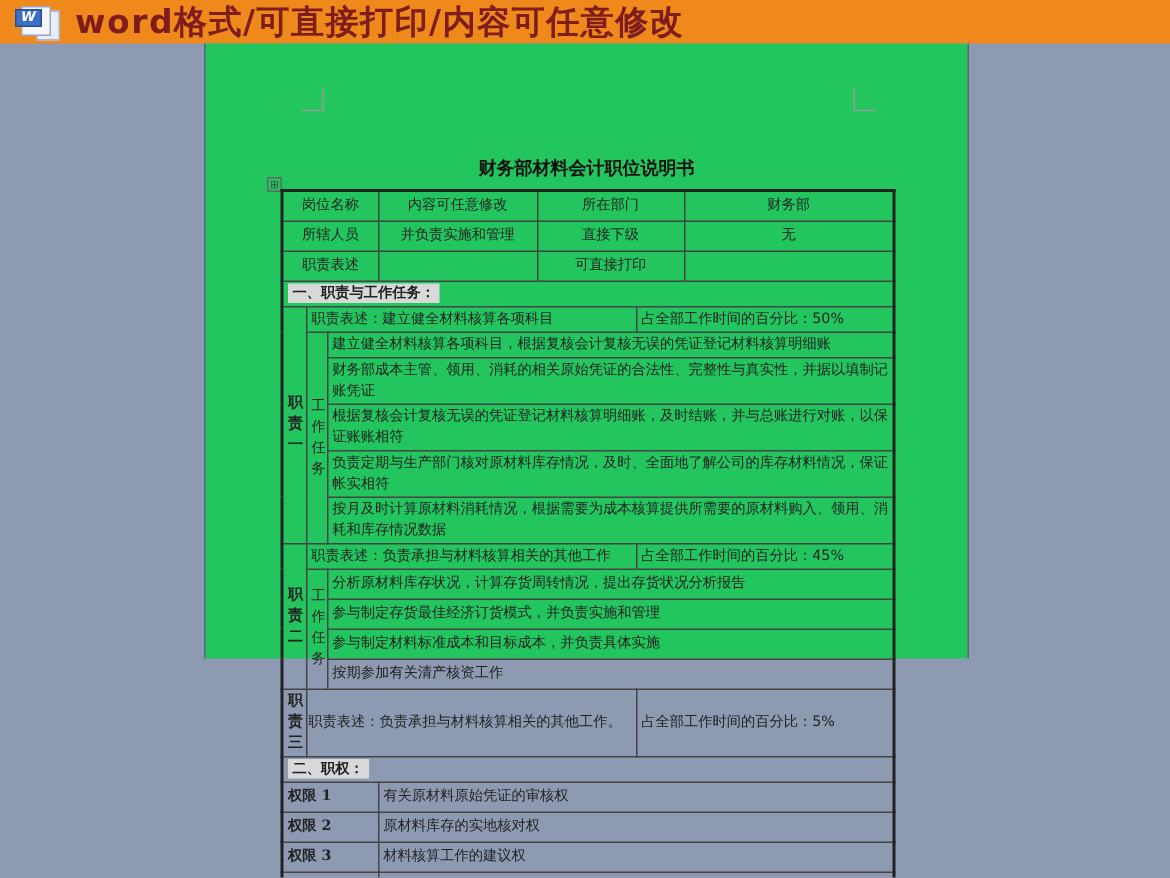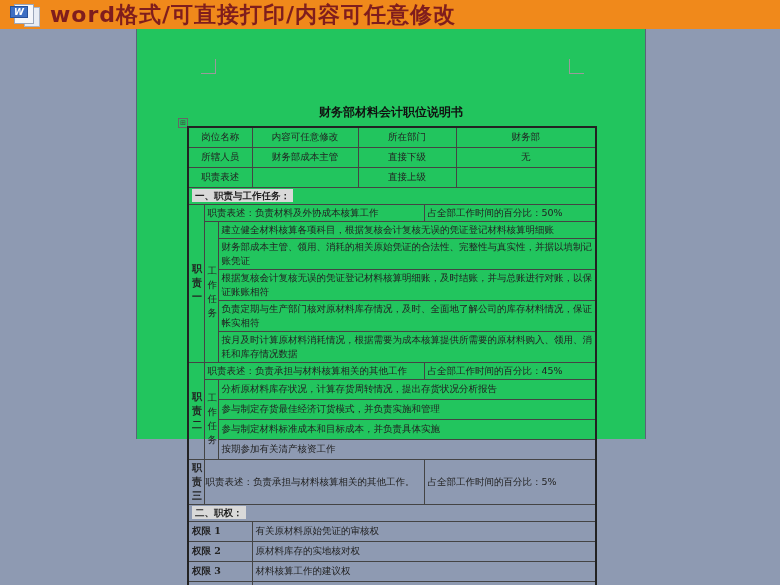--- a/index.html
+++ b/index.html
@@ -57,42 +57,42 @@
 
     <tbody>
         <tr style="height:20px">
       <td colspan="3" class="c">岗位名称</td>
       <td colspan="1" class="c">内容可任意修改</td>
       <td colspan="2" class="c">所在部门</td>
       <td class="c">财务部</td>
     </tr>
     <tr style="height:20px">
       <td colspan="3" class="c">所辖人员</td>
-      <td class="c">财务部成本主管</td>
+      <td class="c">并负责实施和管理</td>
       <td colspan="2" class="c">直接下级</td>
       <td class="c">无</td>
     </tr>
     <tr style="height:20px">
       <td colspan="3" class="c">职责表述</td>
       <td class="c"></td>
-      <td colspan="2" class="c">直接上级</td>
+      <td colspan="2" class="c">可直接打印</td>
       <td class="c"></td>
     </tr>
 
     <tr class="sec thick-top">
       <td colspan="7"><span>一、职责与工作任务：</span></td>
     </tr>
 
     <tr>
       <td rowspan="6" class="vlab">
         <span>职</span><br>
         <span>责</span><br>
         <span>一</span>
       </td>
-      <td colspan="4">职责表述：负责材料及外协成本核算工作</td>
+      <td colspan="4">职责表述：建立健全材料核算各项科目</td>
       <td colspan="2">占全部工作时间的百分比：50%</td>
     </tr>
     <tr>
       <td rowspan="5" class="vsub">
         <span>工</span><br>
         <span>作</span><br>
         <span>任</span><br>
         <span>务</span>
       </td>
       <td colspan="5">建立健全材料核算各项科目，根据复核会计复核无误的凭证登记材料核算明细账</td>

